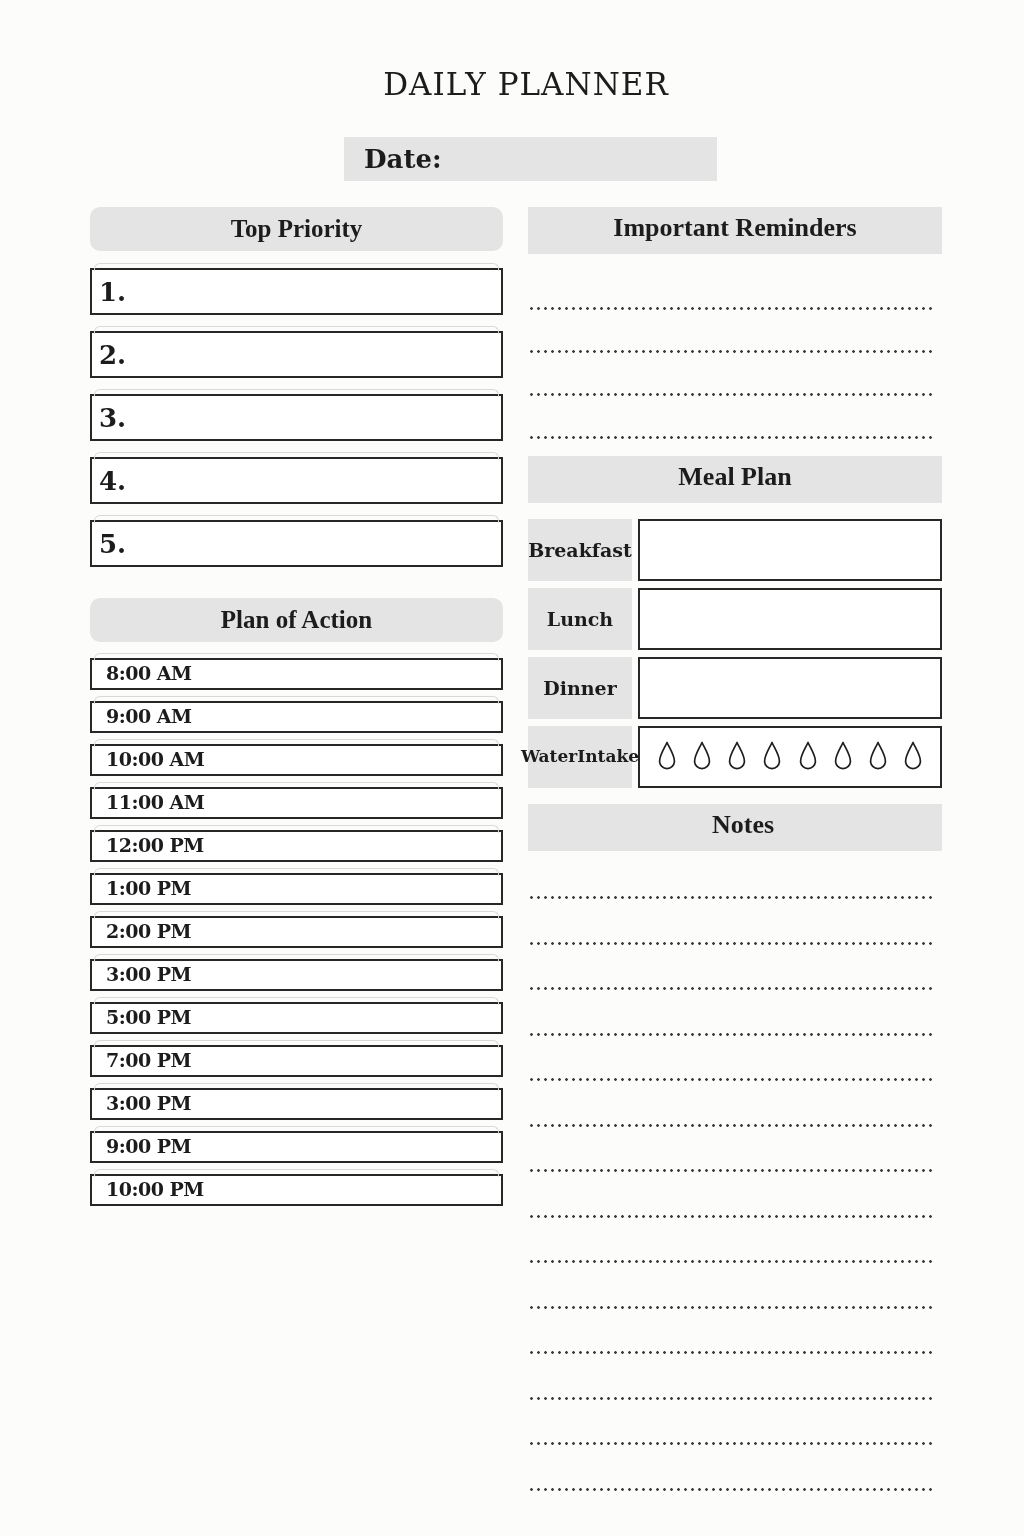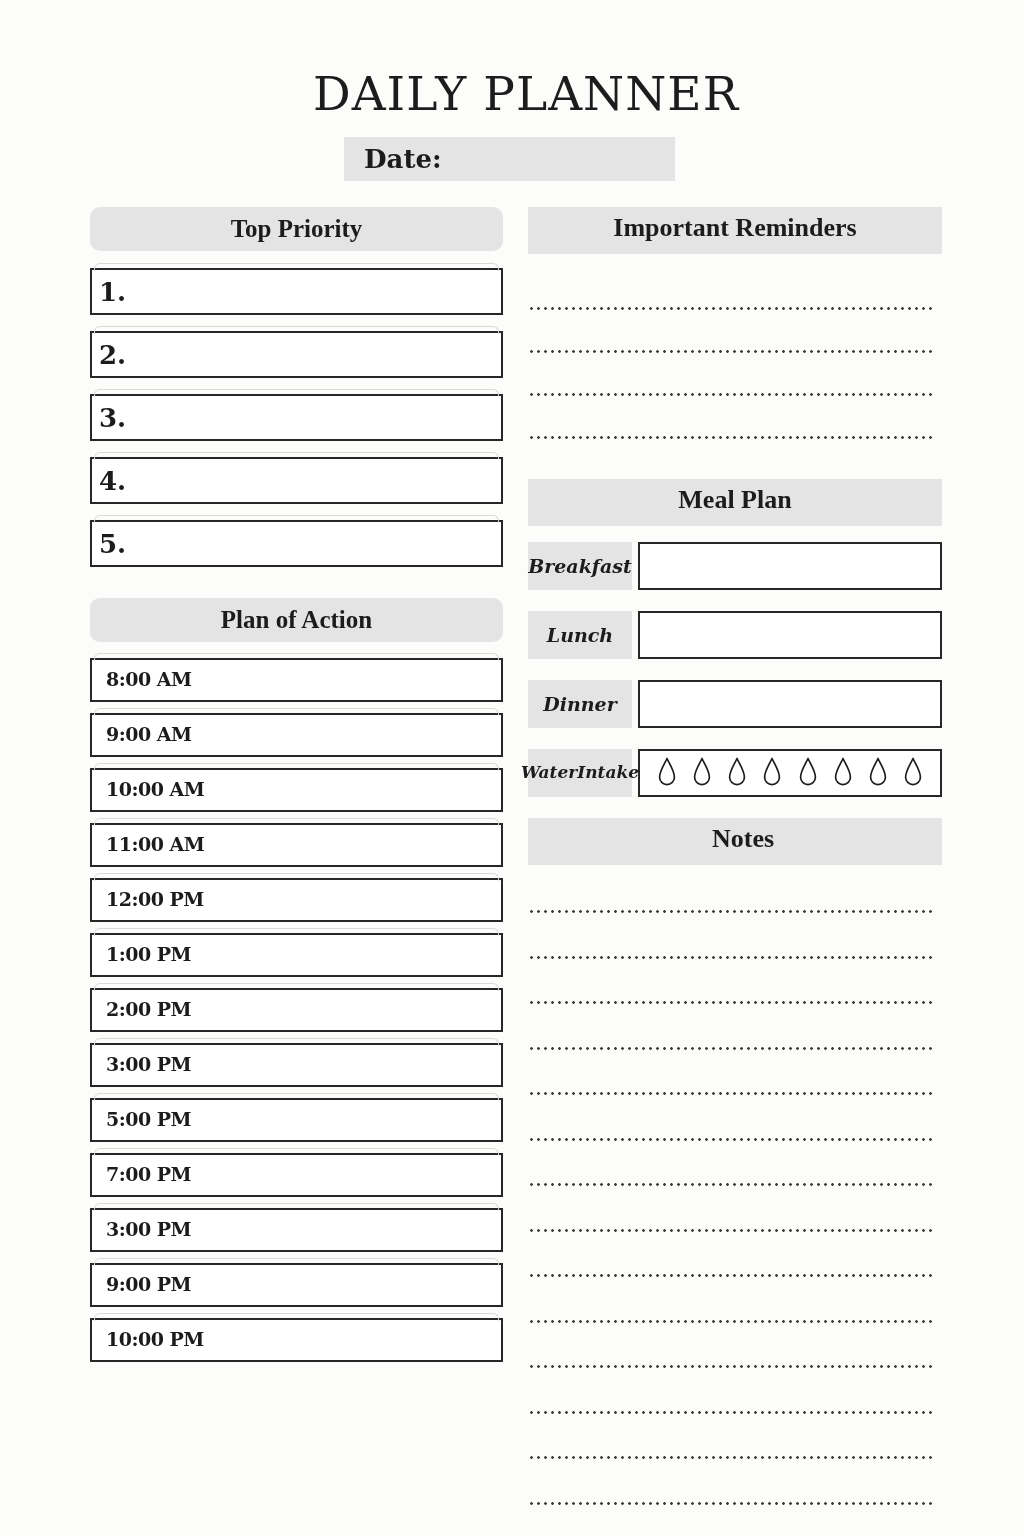--- a/index.html
+++ b/index.html
@@ -17,24 +17,24 @@
     position:relative;
     width:1024px;height:1536px;
     background:var(--page-bg);
     font-family:"DejaVu Serif","Liberation Serif",serif;
     color:var(--text);
     overflow:hidden;
   }
   .title{
     position:absolute;top:66px;left:0;width:100%;
     text-align:center;
-    font-size:47px;font-weight:500;letter-spacing:1px;padding-left:28px;
+    font-size:31px;font-weight:500;letter-spacing:1px;padding-left:28px;
   }
   .date-box{
-    position:absolute;left:344px;top:137px;width:331px;height:44px;
+    position:absolute;left:344px;top:137px;width:373px;height:44px;
     background:var(--header-bg);
     display:flex;align-items:center;
   }
   .date-label{font-weight:bold;font-size:26px;padding-left:20px;}
   .col{position:absolute;top:207px;}
   .col-left{left:90px;width:413px;}
   .col-right{left:528px;width:414px;}
   .hdr{
     background:var(--header-bg);
     text-align:center;font-weight:bold;font-family:Liberation Serif, serif;
@@ -49,36 +49,36 @@
     display:flex;align-items:center;
   }
   .pbox::before,.slot::before{
     content:"";position:absolute;left:2px;right:2px;top:-7px;height:7px;
     border:1px solid var(--ghost);border-bottom:none;
     border-radius:6px 6px 0 0;
   }
   .pnum{font-weight:bold;font-size:26px;padding-left:7px;}
   .slot-list{margin-top:16px;}
   .slot{
-    position:relative;height:44px;margin-bottom:11px;
+    position:relative;height:32px;margin-bottom:11px;
     background:var(--box-bg);border:2px solid var(--box-border);
     display:flex;align-items:center;
   }
   .slot-time{font-weight:bold;font-size:19px;padding-left:14px;padding-bottom:3px;letter-spacing:-0.5px;}
   .dotline{
     height:3px;width:calc(100% - 10px);
     background-image:radial-gradient(circle,var(--dots) 1.25px,transparent 1.5px);
     background-size:7px 3px;background-repeat:repeat-x;background-position:0 center;
   }
   .dotlines.reminders{padding-top:53px;}
   .dotlines.reminders .dotline{margin-bottom:40px;}
   .dotlines.reminders .dotline:last-child{margin-bottom:0;}
-  .meal-hdr{margin-top:40px;}
+  .meal-hdr{margin-top:17px;}
   .meal-rows{margin-top:16px;}
-  .meal-row{display:flex;height:48px;margin-bottom:21px;font-style:italic;}
+  .meal-row{display:flex;height:62px;margin-bottom:7px;}
   .meal-label{
     width:104px;background:var(--header-bg);
     display:flex;align-items:center;justify-content:center;
     font-weight:bold;font-size:19px;text-align:center;
   }
   .meal-input{
     flex:1;margin-left:6px;
     background:var(--box-bg);border:2px solid var(--box-border);
   }
   .water-label{flex-direction:row;line-height:1.15;font-size:17px;}

